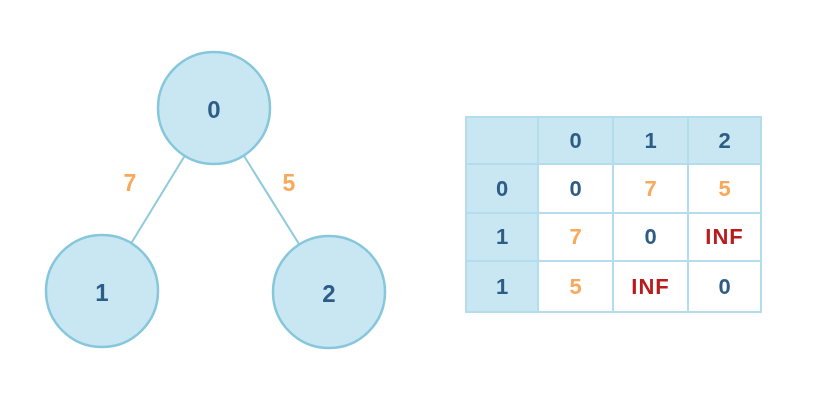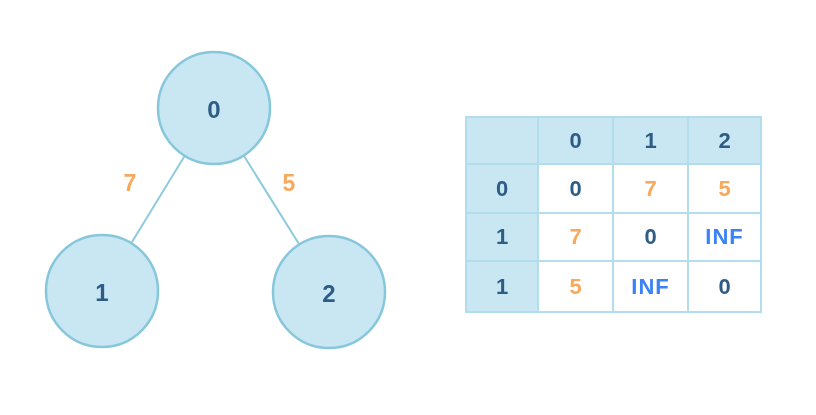--- a/index.html
+++ b/index.html
@@ -59,21 +59,21 @@
   }
   table.matrix th {
     background: #c8e7f2;
   }
   table.matrix tr.hdr { height: 47px; }
   table.matrix tr.r0  { height: 49px; }
   table.matrix tr.r1  { height: 48px; }
   table.matrix tr.r2  { height: 51px; }
   table.matrix td[data-tone="orange"] { color: #f8a95c; }
   table.matrix td[data-tone="navy"]   { color: #2d5c85; }
-  table.matrix td[data-tone="muted"]  { color: #3b82f6; letter-spacing: 1px; }
+  table.matrix td[data-tone="muted"]  { color: #b91c1c; letter-spacing: 1px; }
 </style>
 </head>
 <body>
 
 <div class="stage">
 
   <svg class="graph-svg" viewBox="0 0 460 415">
     <line class="edge" x1="214" y1="108" x2="102" y2="291"></line>
     <line class="edge" x1="214" y1="108" x2="329" y2="292"></line>
 

